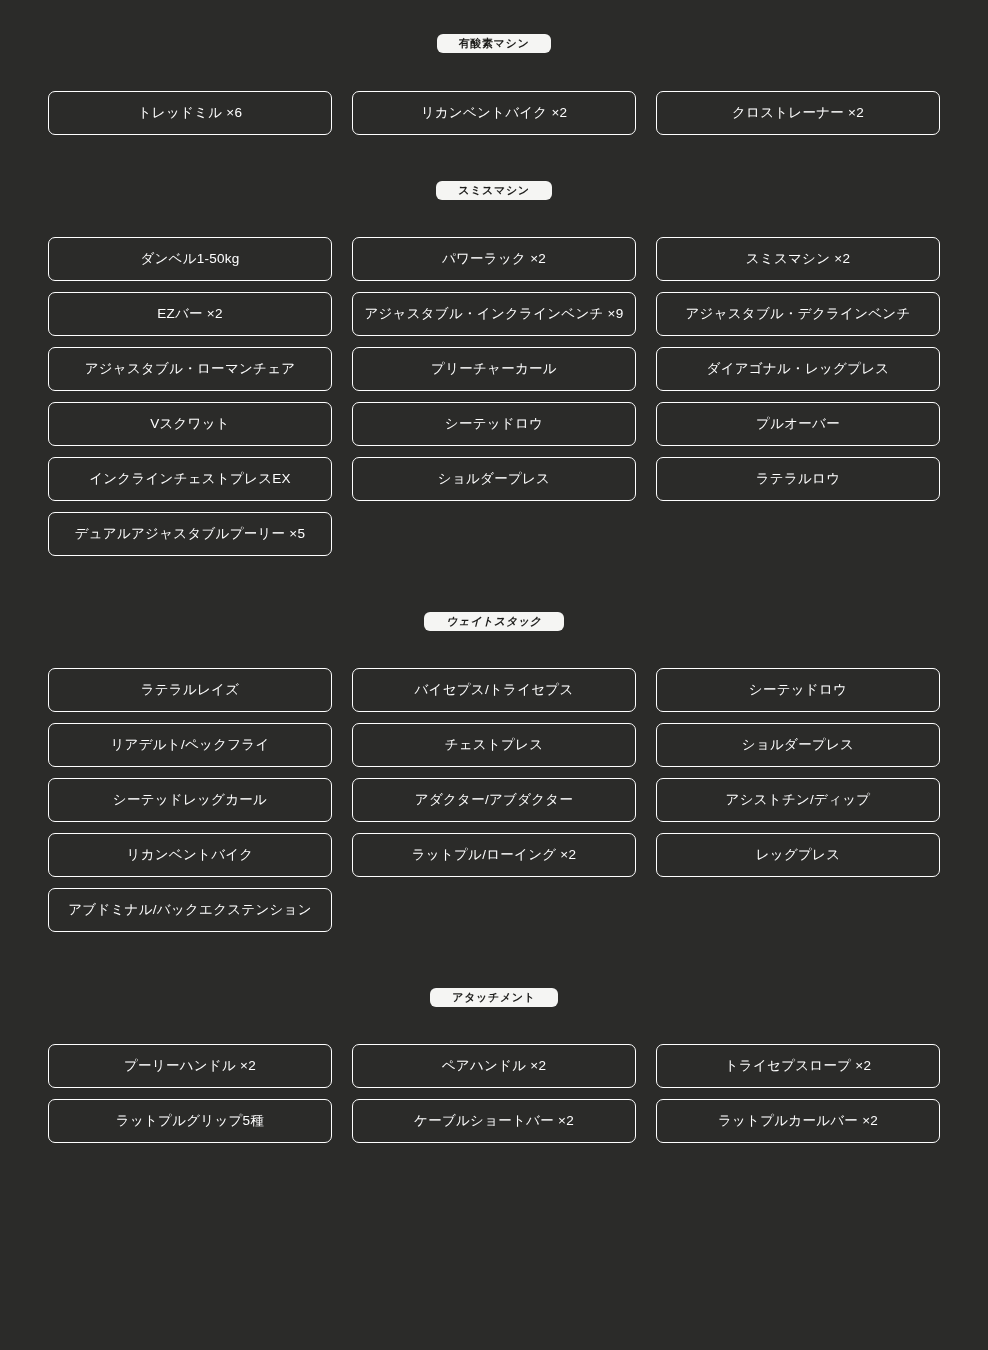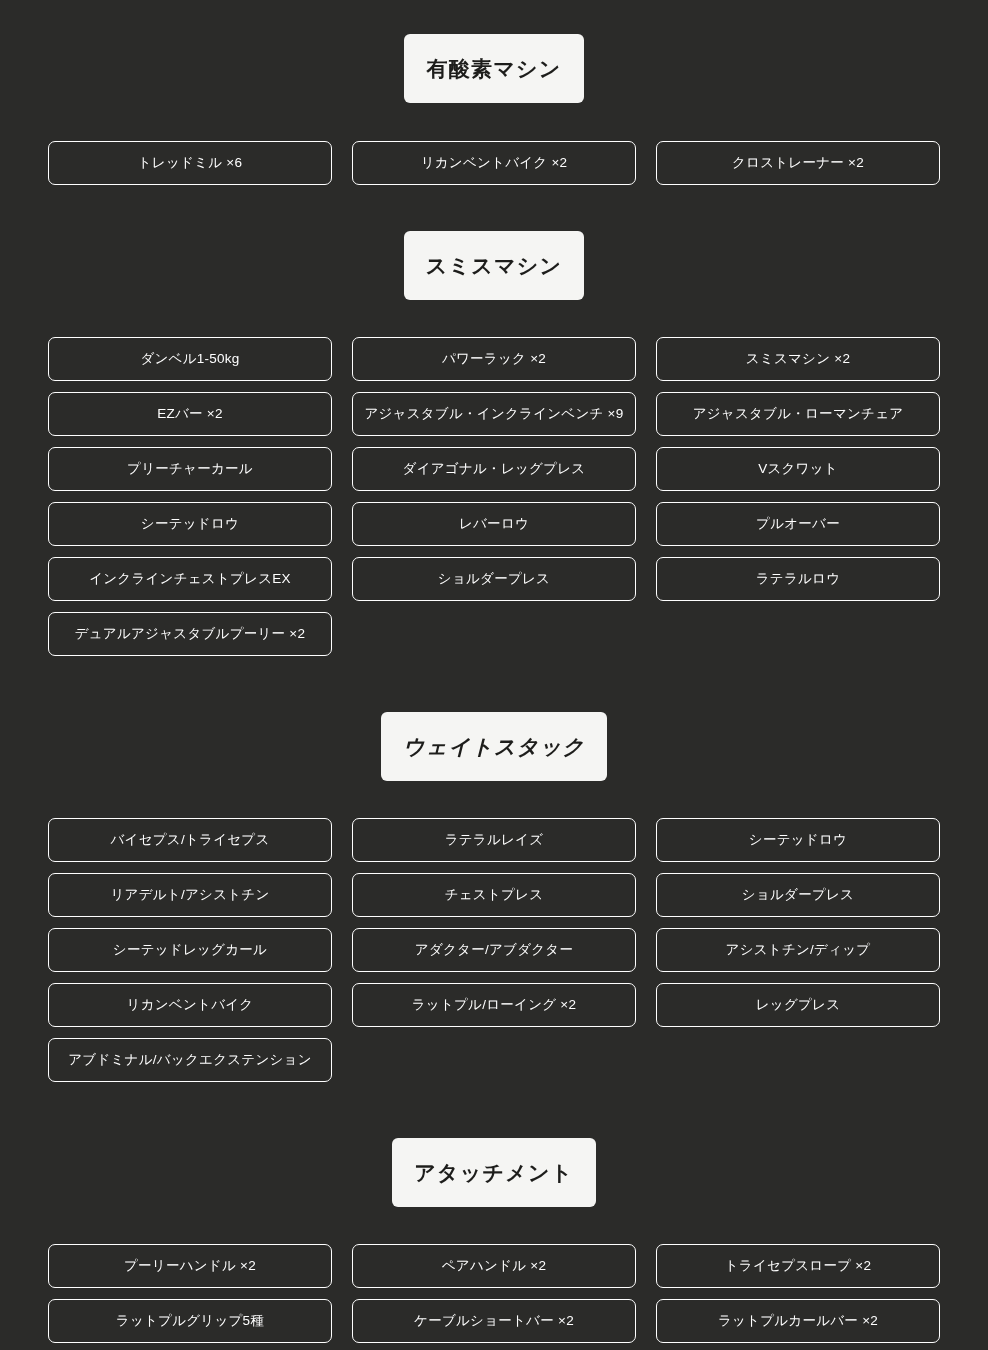--- a/index.html
+++ b/index.html
@@ -24,25 +24,25 @@
   }
   .section-heading-wrap {
     display: flex;
     justify-content: center;
     align-items: center;
   }
   .section-heading {
     display: inline-block;
     background: #f5f5f3;
     color: #1d1d1b;
-    font-size: 21px;
+    font-size: 11px;
     font-weight: bold;
     letter-spacing: 0.06em;
     line-height: 1;
-    padding: 24px 22px;
+    padding: 4px 22px;
     border-radius: 6px;
     white-space: nowrap;
   }
   .grid {
     display: grid;
     grid-template-columns: repeat(3, 1fr);
     column-gap: 20px;
     row-gap: 11px;
   }
   .chip {
@@ -93,43 +93,43 @@
   <section class="section sec-free">
     <div class="section-heading-wrap">
       <div class="section-heading">スミスマシン</div>
     </div>
     <div class="grid">
       <div class="chip">ダンベル1-50kg</div>
       <div class="chip">パワーラック ×2</div>
       <div class="chip">スミスマシン ×2</div>
       <div class="chip">EZバー ×2</div>
       <div class="chip">アジャスタブル・インクラインベンチ ×9</div>
+      <div class="chip">アジャスタブル・デクラインベンチ</div>
       <div class="chip">アジャスタブル・ローマンチェア</div>
       <div class="chip">プリーチャーカール</div>
       <div class="chip">ダイアゴナル・レッグプレス</div>
       <div class="chip">Vスクワット</div>
       <div class="chip">シーテッドロウ</div>
-      <div class="chip">レバーロウ</div>
       <div class="chip">プルオーバー</div>
       <div class="chip">インクラインチェストプレスEX</div>
       <div class="chip">ショルダープレス</div>
       <div class="chip">ラテラルロウ</div>
-      <div class="chip">デュアルアジャスタブルプーリー ×2</div>
+      <div class="chip">デュアルアジャスタブルプーリー ×5</div>
     </div>
   </section>
 
   <section class="section sec-stack">
     <div class="section-heading-wrap">
       <div class="section-heading">ウェイトスタック</div>
     </div>
     <div class="grid">
+      <div class="chip">ラテラルレイズ</div>
       <div class="chip">バイセプス/トライセプス</div>
-      <div class="chip">ラテラルレイズ</div>
       <div class="chip">シーテッドロウ</div>
-      <div class="chip">リアデルト/アシストチン</div>
+      <div class="chip">リアデルト/ペックフライ</div>
       <div class="chip">チェストプレス</div>
       <div class="chip">ショルダープレス</div>
       <div class="chip">シーテッドレッグカール</div>
       <div class="chip">アダクター/アブダクター</div>
       <div class="chip">アシストチン/ディップ</div>
       <div class="chip">リカンベントバイク</div>
       <div class="chip">ラットプル/ローイング ×2</div>
       <div class="chip">レッグプレス</div>
       <div class="chip">アブドミナル/バックエクステンション</div>
     </div>

